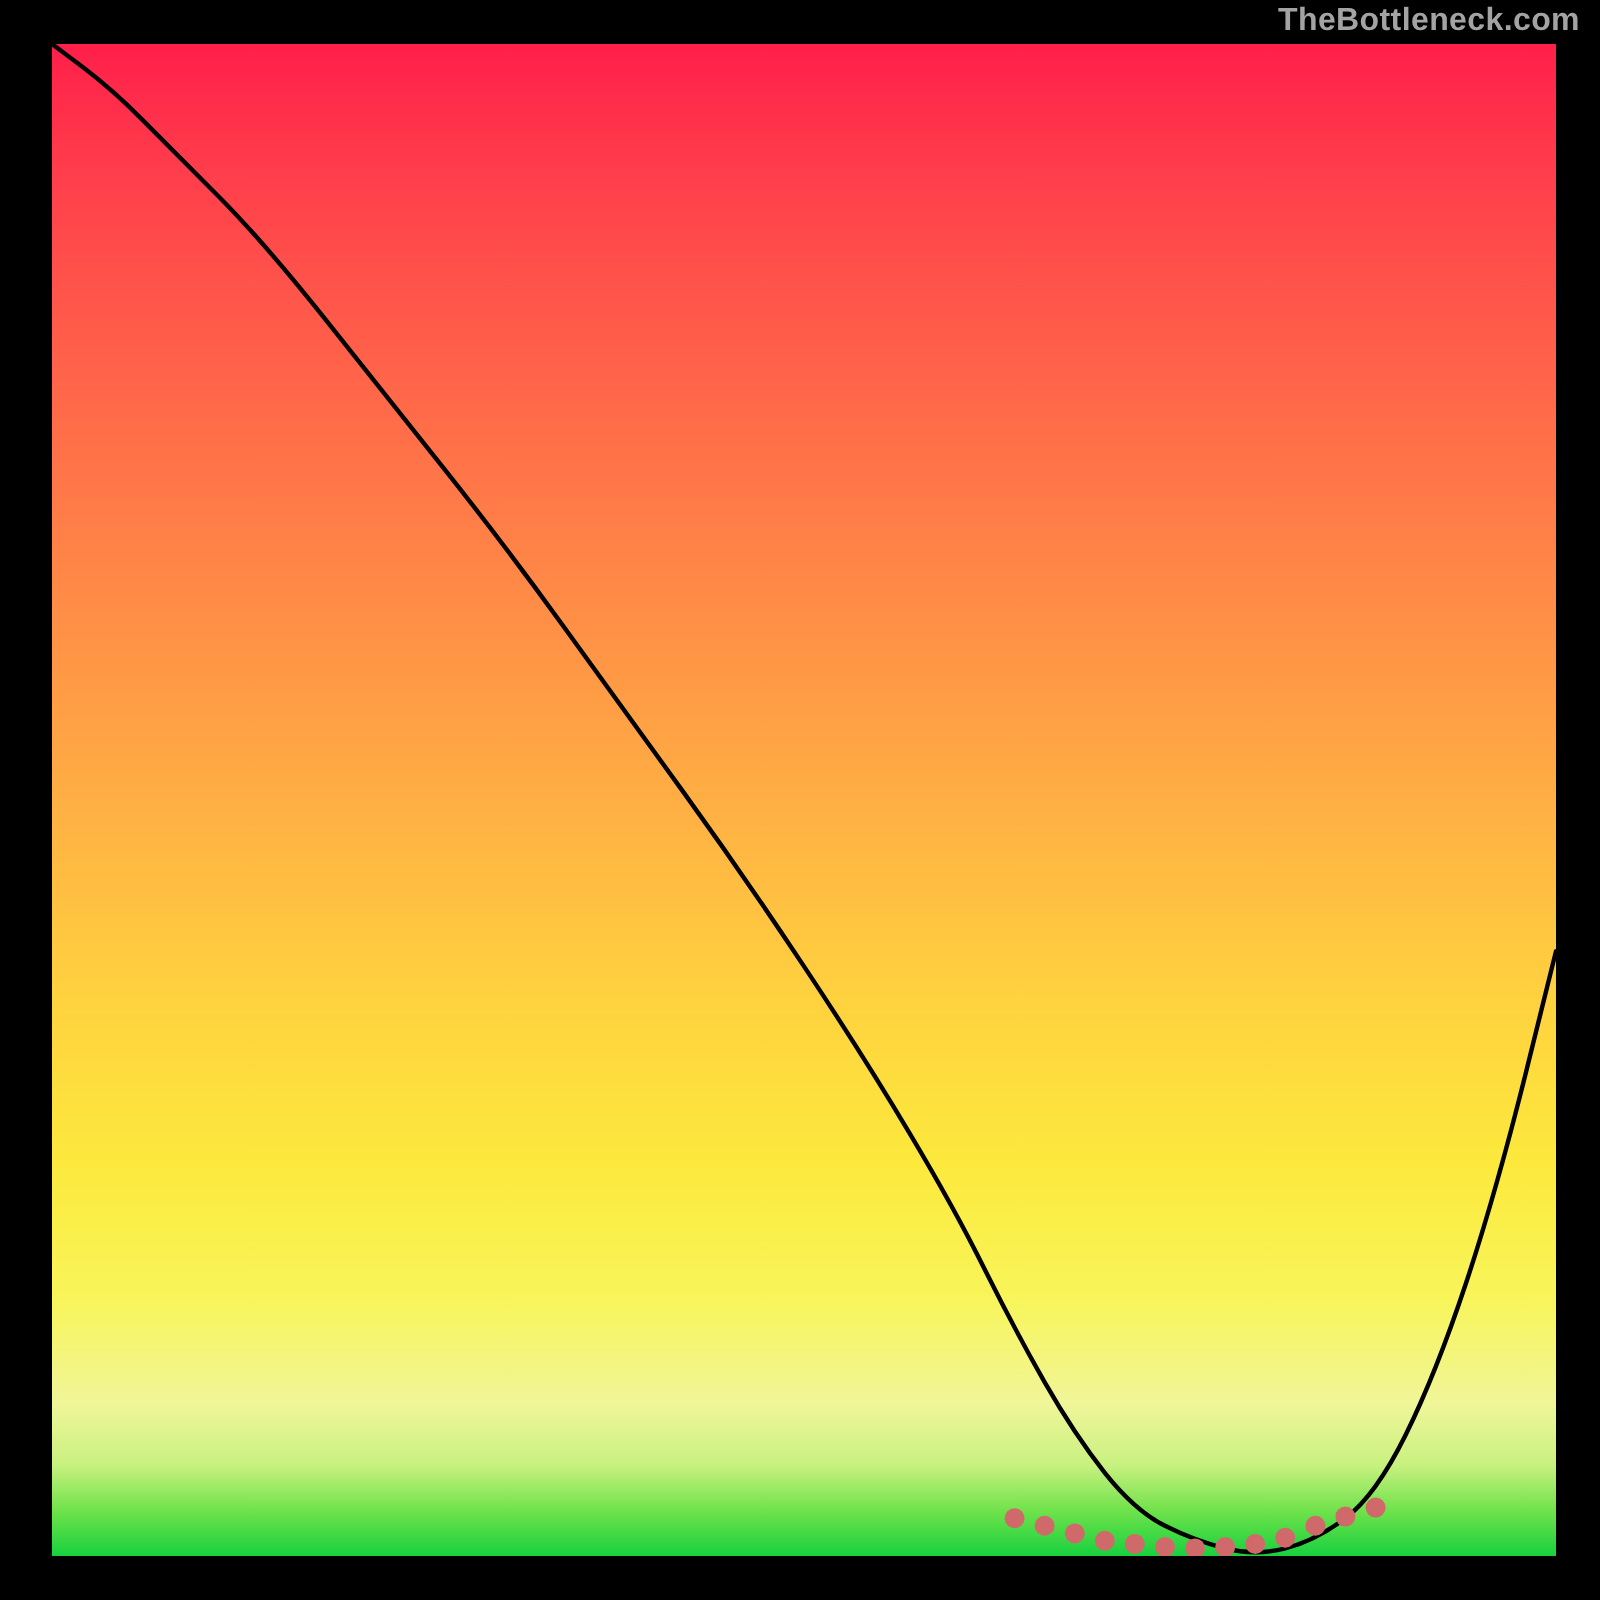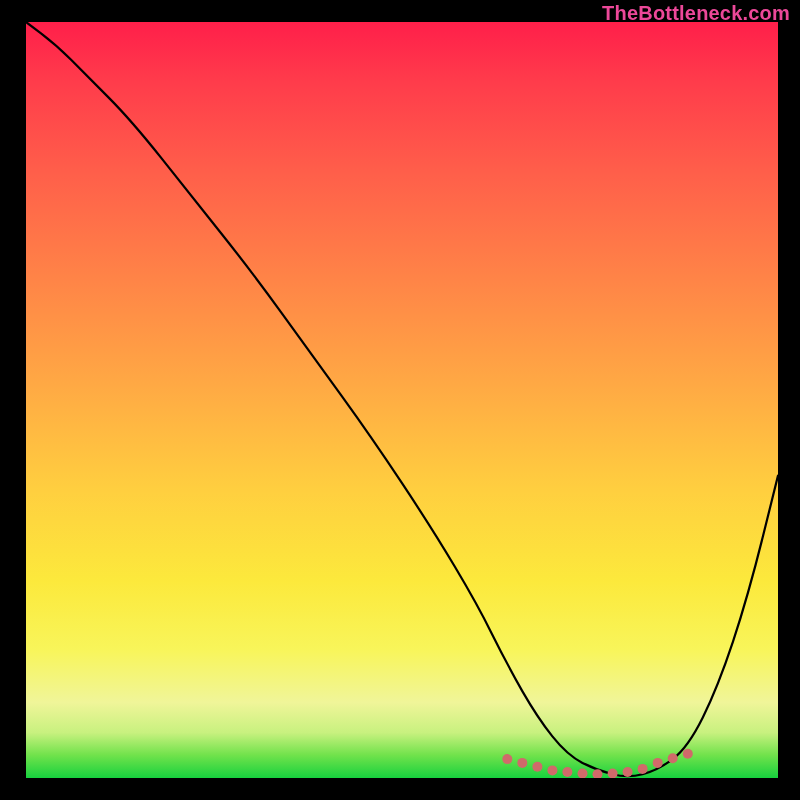--- a/index.html
+++ b/index.html
@@ -41,22 +41,22 @@
   }
   .curve {
     position: absolute;
     left: 0;
     top: 0;
   }
   .watermark {
     position: absolute;
     top: 2px;
     right: 10px;
-    color: #ec4899;
-    font-size: 20px;
+    color: #a3a3a3;
+    font-size: 16px;
     font-weight: 600;
     letter-spacing: 0.2px;
     user-select: none;
   }
 </style>
 </head>
 <body>
 
 <div class="chart-wrap">
   <div class="watermark">TheBottleneck.com</div>

